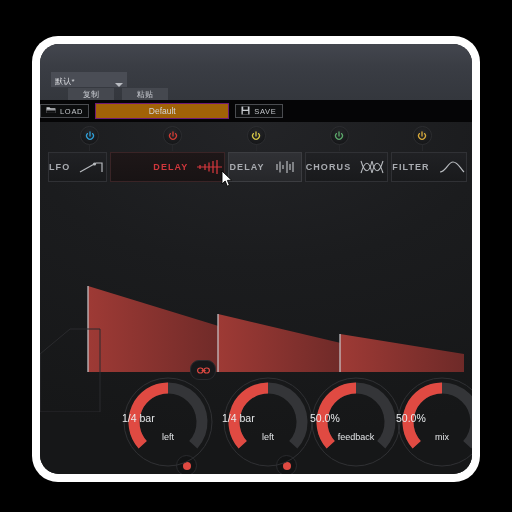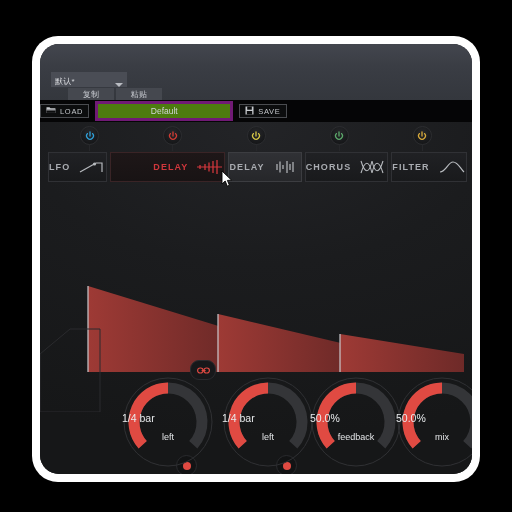--- a/index.html
+++ b/index.html
@@ -79,21 +79,21 @@
     border-right: 4px solid transparent;
     border-top: 4px solid #b9bcc2;
     margin-left: 2px;
   }
 
   .cp-row {
     position: absolute;
     left: 4px;
     top: 44px;
     display: flex;
-    gap: 2px;
+    gap: 8px;
     padding-left: 24px;
   }
   .cp-btn {
     width: 46px;
     height: 12px;
     background: #45484f;
     color: #c9ccd2;
     font-size: 8px;
     display: flex;
     align-items: center;
@@ -125,22 +125,22 @@
     display: flex;
     align-items: center;
     gap: 4px;
     padding: 0 5px;
     box-sizing: border-box;
   }
 
   .pb-name {
     height: 14px;
     width: 132px;
-    border: 3px solid #701a75;
-    background: #4d7c0f;
+    border: 1px solid #701a75;
+    background: #a16207;
     color: #d2d5d9;
     font-size: 8.5px;
     display: flex;
     align-items: center;
     justify-content: center;
   }
 
   .icon-folder { display: block; }
   .icon-floppy { display: block; }
 

